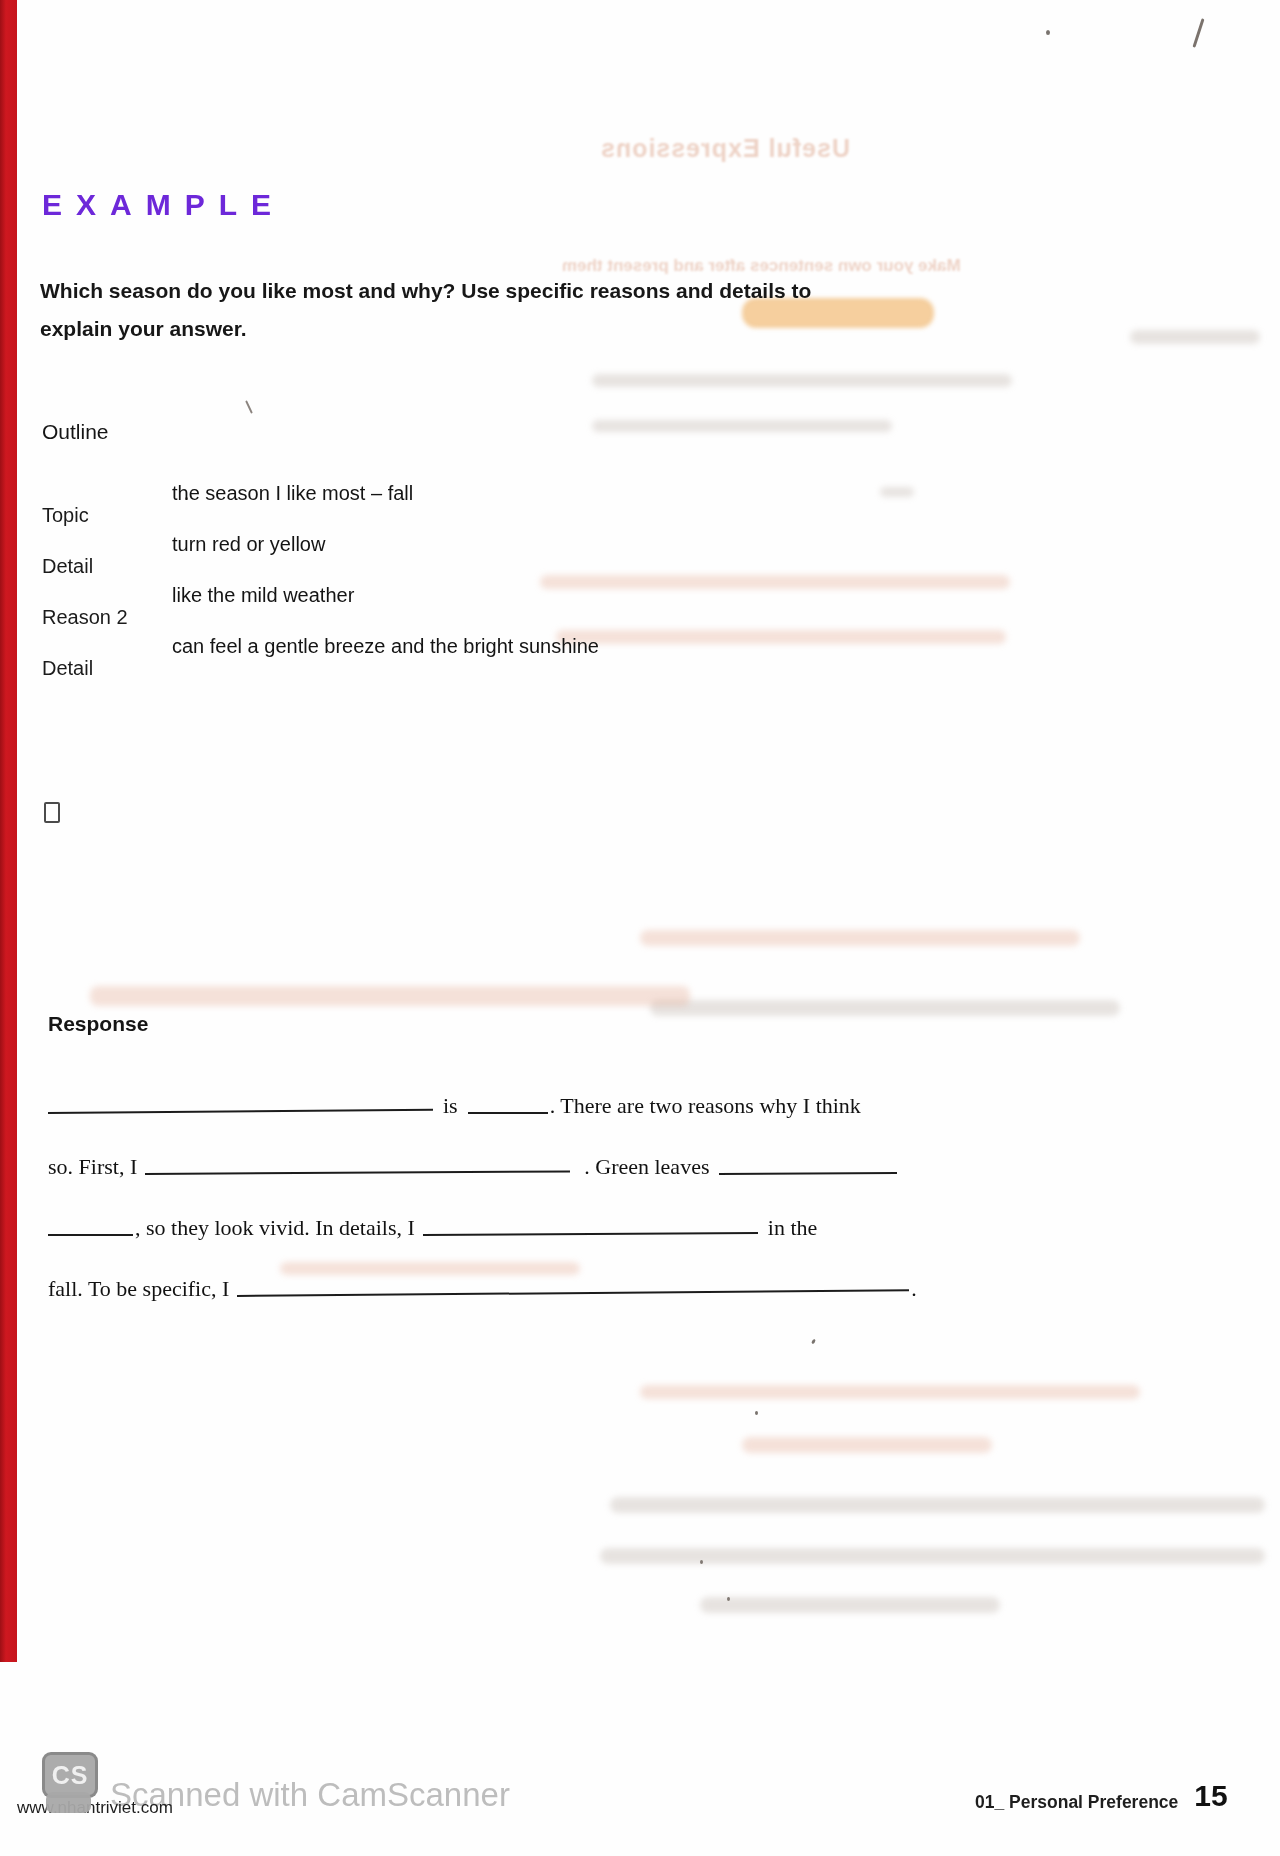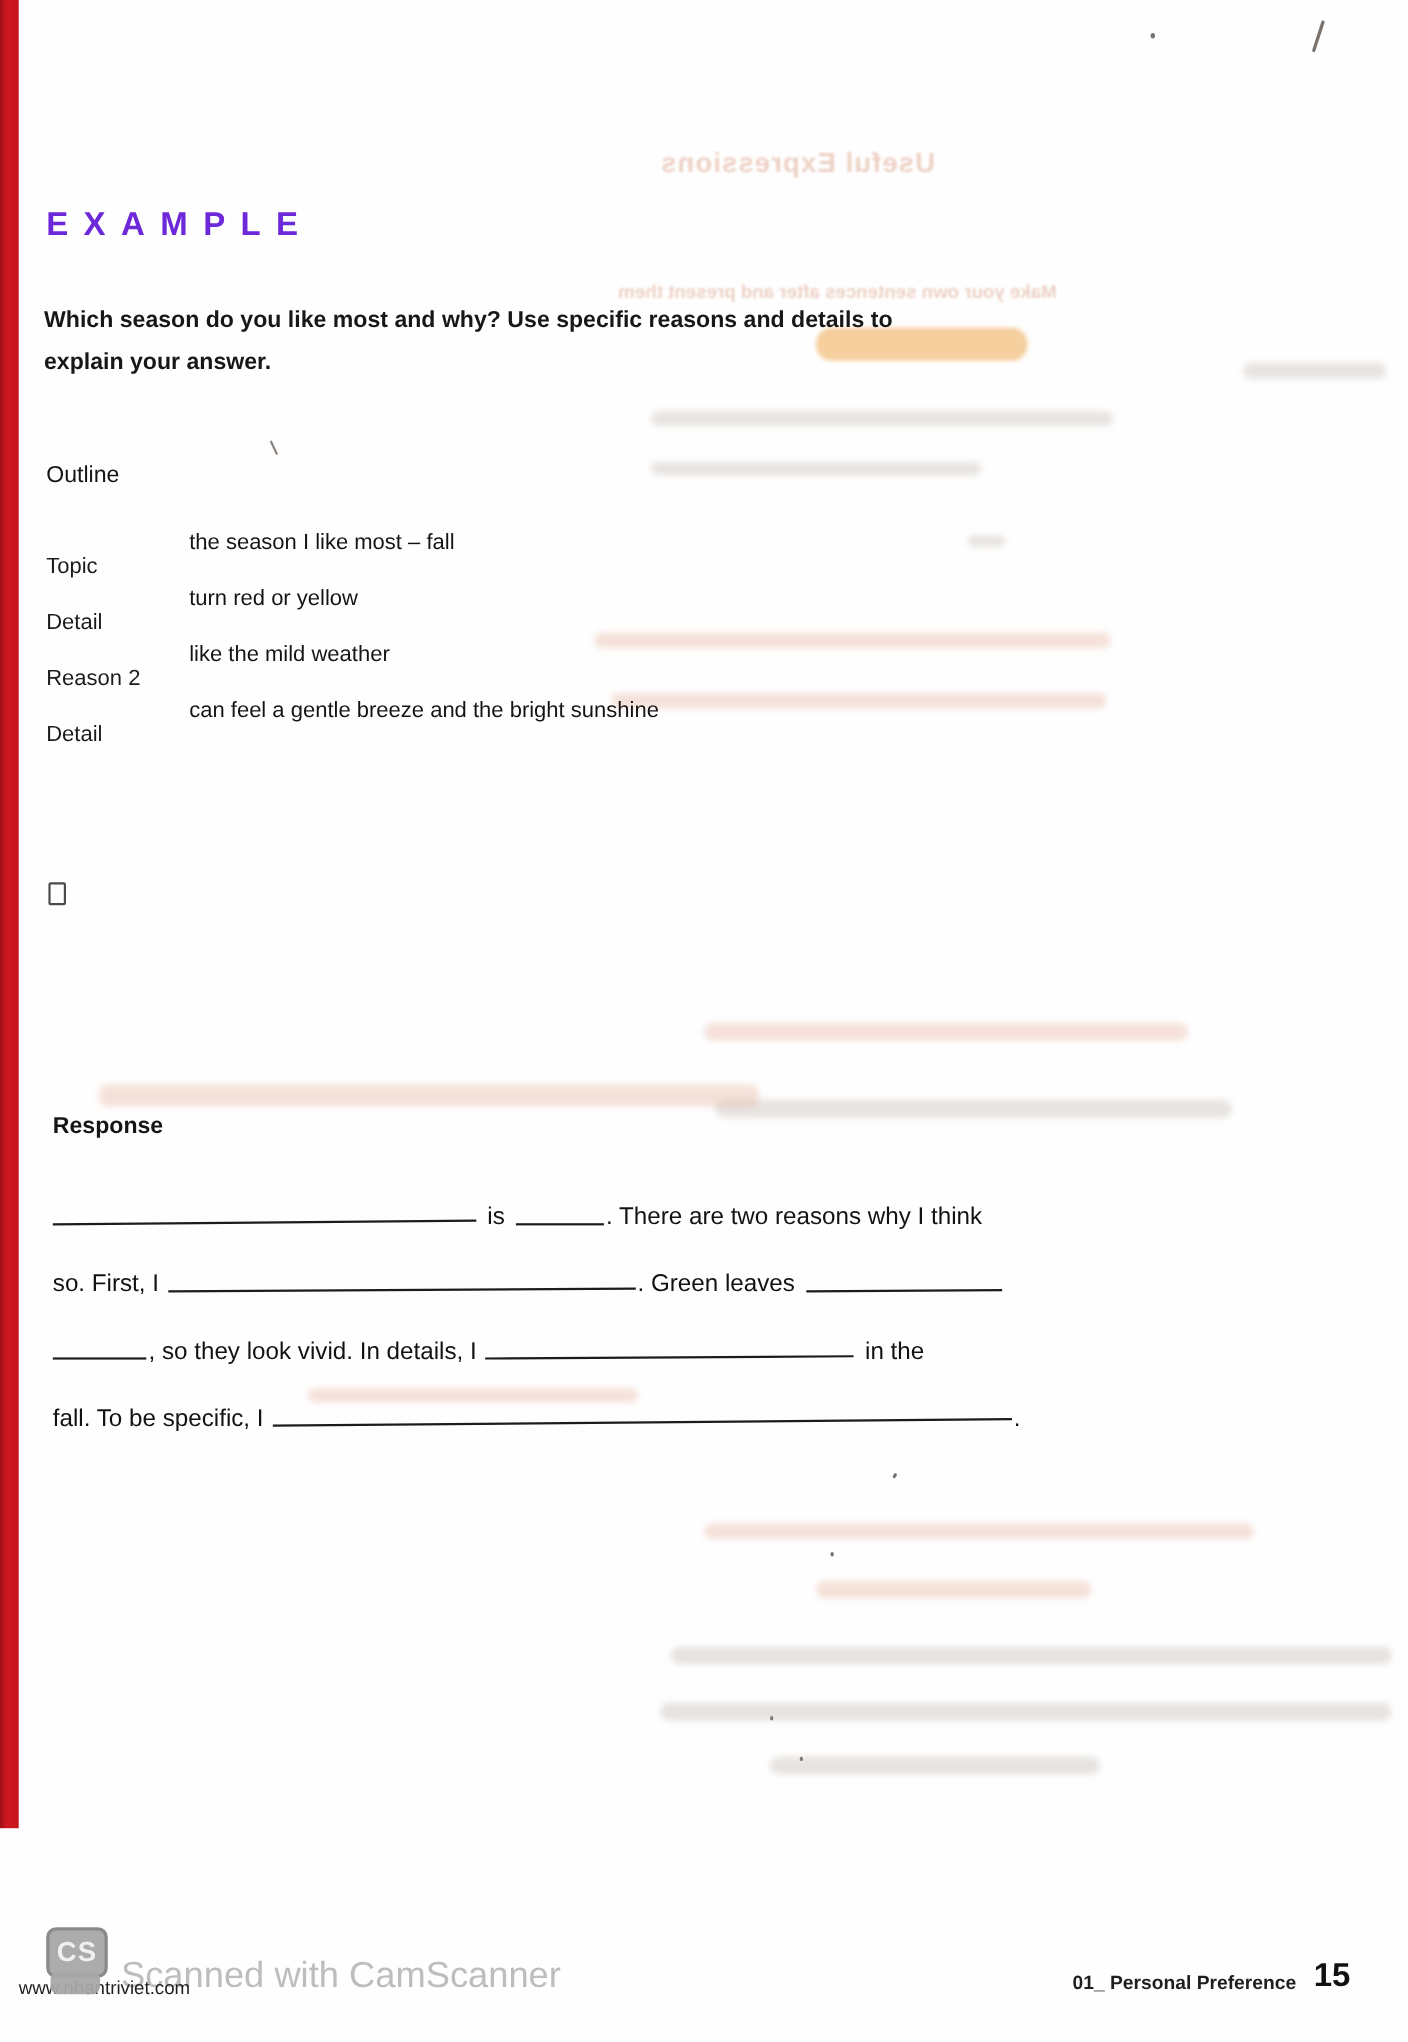--- a/index.html
+++ b/index.html
@@ -23,21 +23,21 @@
   
   .outline-title{position:absolute;left:42px;top:420px;font-size:21px;font-weight:400;}
   .outline-rows{position:absolute;left:42px;top:468px;width:820px;font-size:20px;}
   .outline-row{display:flex;height:51px;align-items:center;}
   .outline-label{width:130px;flex:0 0 130px;color:#1b1b1b;margin-top:44px;}
   .outline-value{color:#141414;}
   
   .response-title{position:absolute;left:48px;top:1012px;font-size:21px;font-weight:700;}
   .response-body{
     position:absolute;left:48px;top:1058px;width:882px;
-    font-family:Liberation Sans, sans-serif;font-size:22px;color:#121212;
+    font-family:Liberation Serif, serif;font-size:22px;color:#121212;
   }
   .r-line{height:61px;display:flex;align-items:flex-end;white-space:nowrap;}
   .seg{display:inline-block;}
   .blank{
     display:inline-block;height:0;border-bottom:2px solid #1c1c1c;
     margin-bottom:5px;transform-origin:left center;
   }
   .tilt-a{transform:rotate(-0.5deg);}
   .tilt-b{transform:rotate(-0.35deg);}
   
@@ -144,21 +144,21 @@
   <div class="response-body">
     <div class="r-line">
       <span class="blank tilt-a" style="width:385px;"></span>
       <span class="seg" style="margin:0 10px;">is</span>
       <span class="blank" style="width:80px;"></span>
       <span class="seg" style="margin-left:2px;">. There are two reasons why I think</span>
     </div>
     <div class="r-line">
       <span class="seg">so. First, I</span>
       <span class="blank tilt-b" style="width:425px;margin-left:8px;"></span>
-      <span class="seg" style="margin-left:2px;">. Green leaves</span>
+      <span class="seg" style="margin-left:14px;">. Green leaves</span>
       <span class="blank tilt-b" style="width:178px;margin-left:10px;"></span>
     </div>
     <div class="r-line">
       <span class="blank" style="width:85px;"></span>
       <span class="seg" style="margin-left:2px;">, so they look vivid. In details, I</span>
       <span class="blank tilt-b" style="width:335px;margin-left:8px;"></span>
       <span class="seg" style="margin-left:10px;">in the</span>
     </div>
     <div class="r-line">
       <span class="seg">fall. To be specific, I</span>

